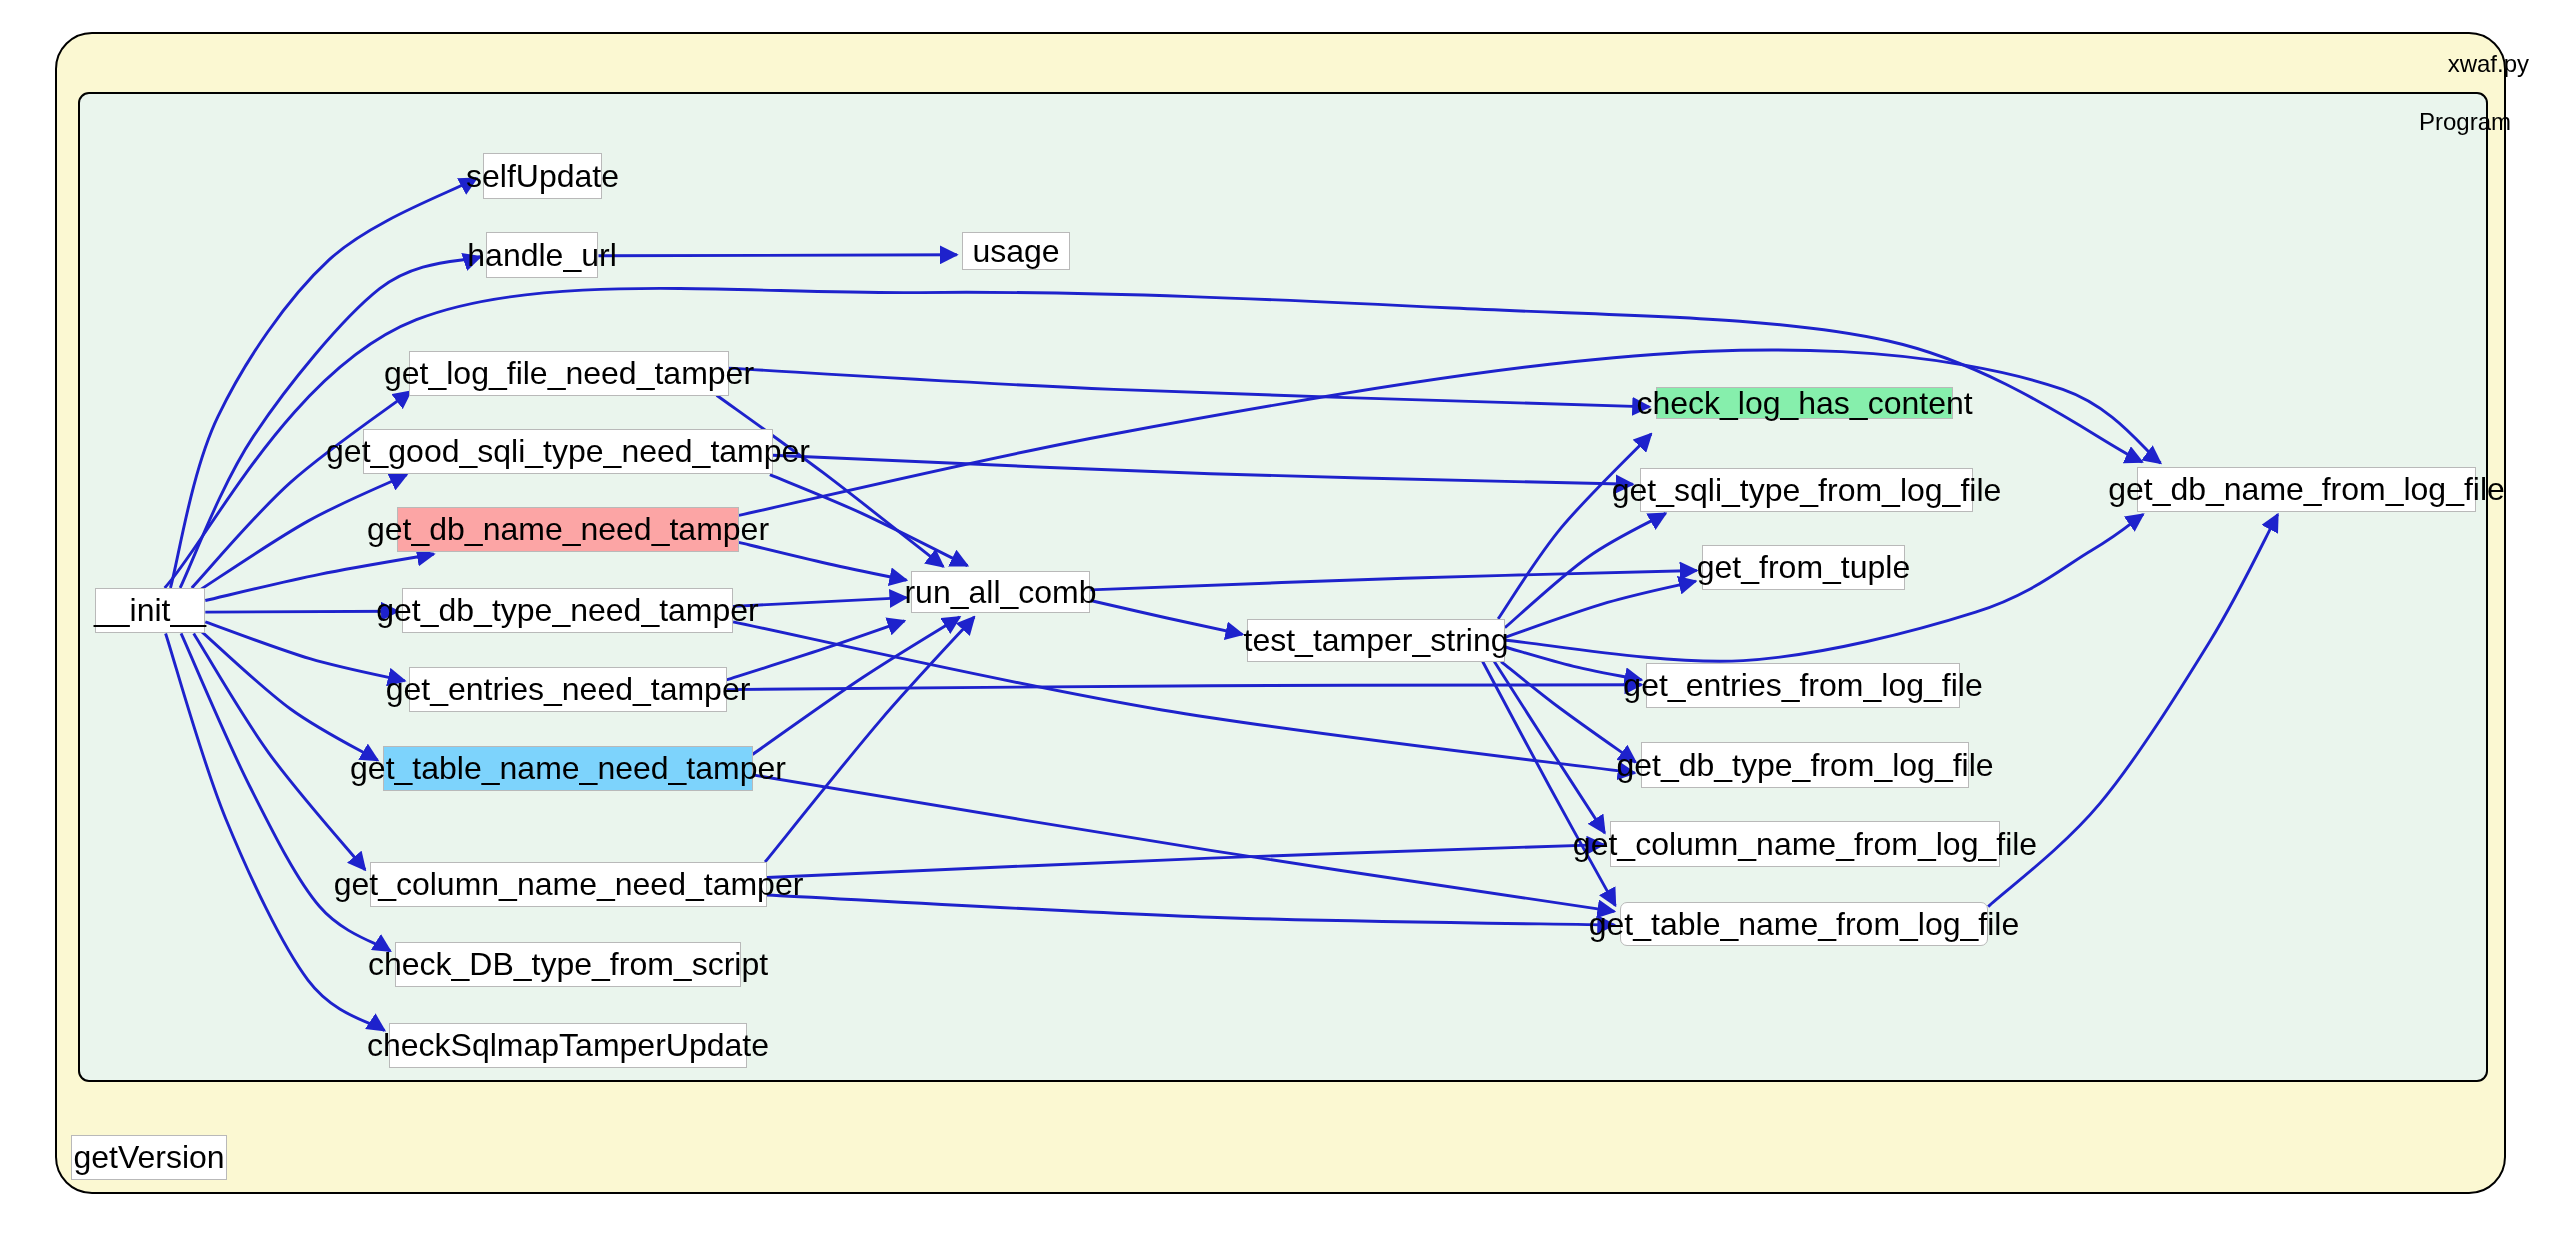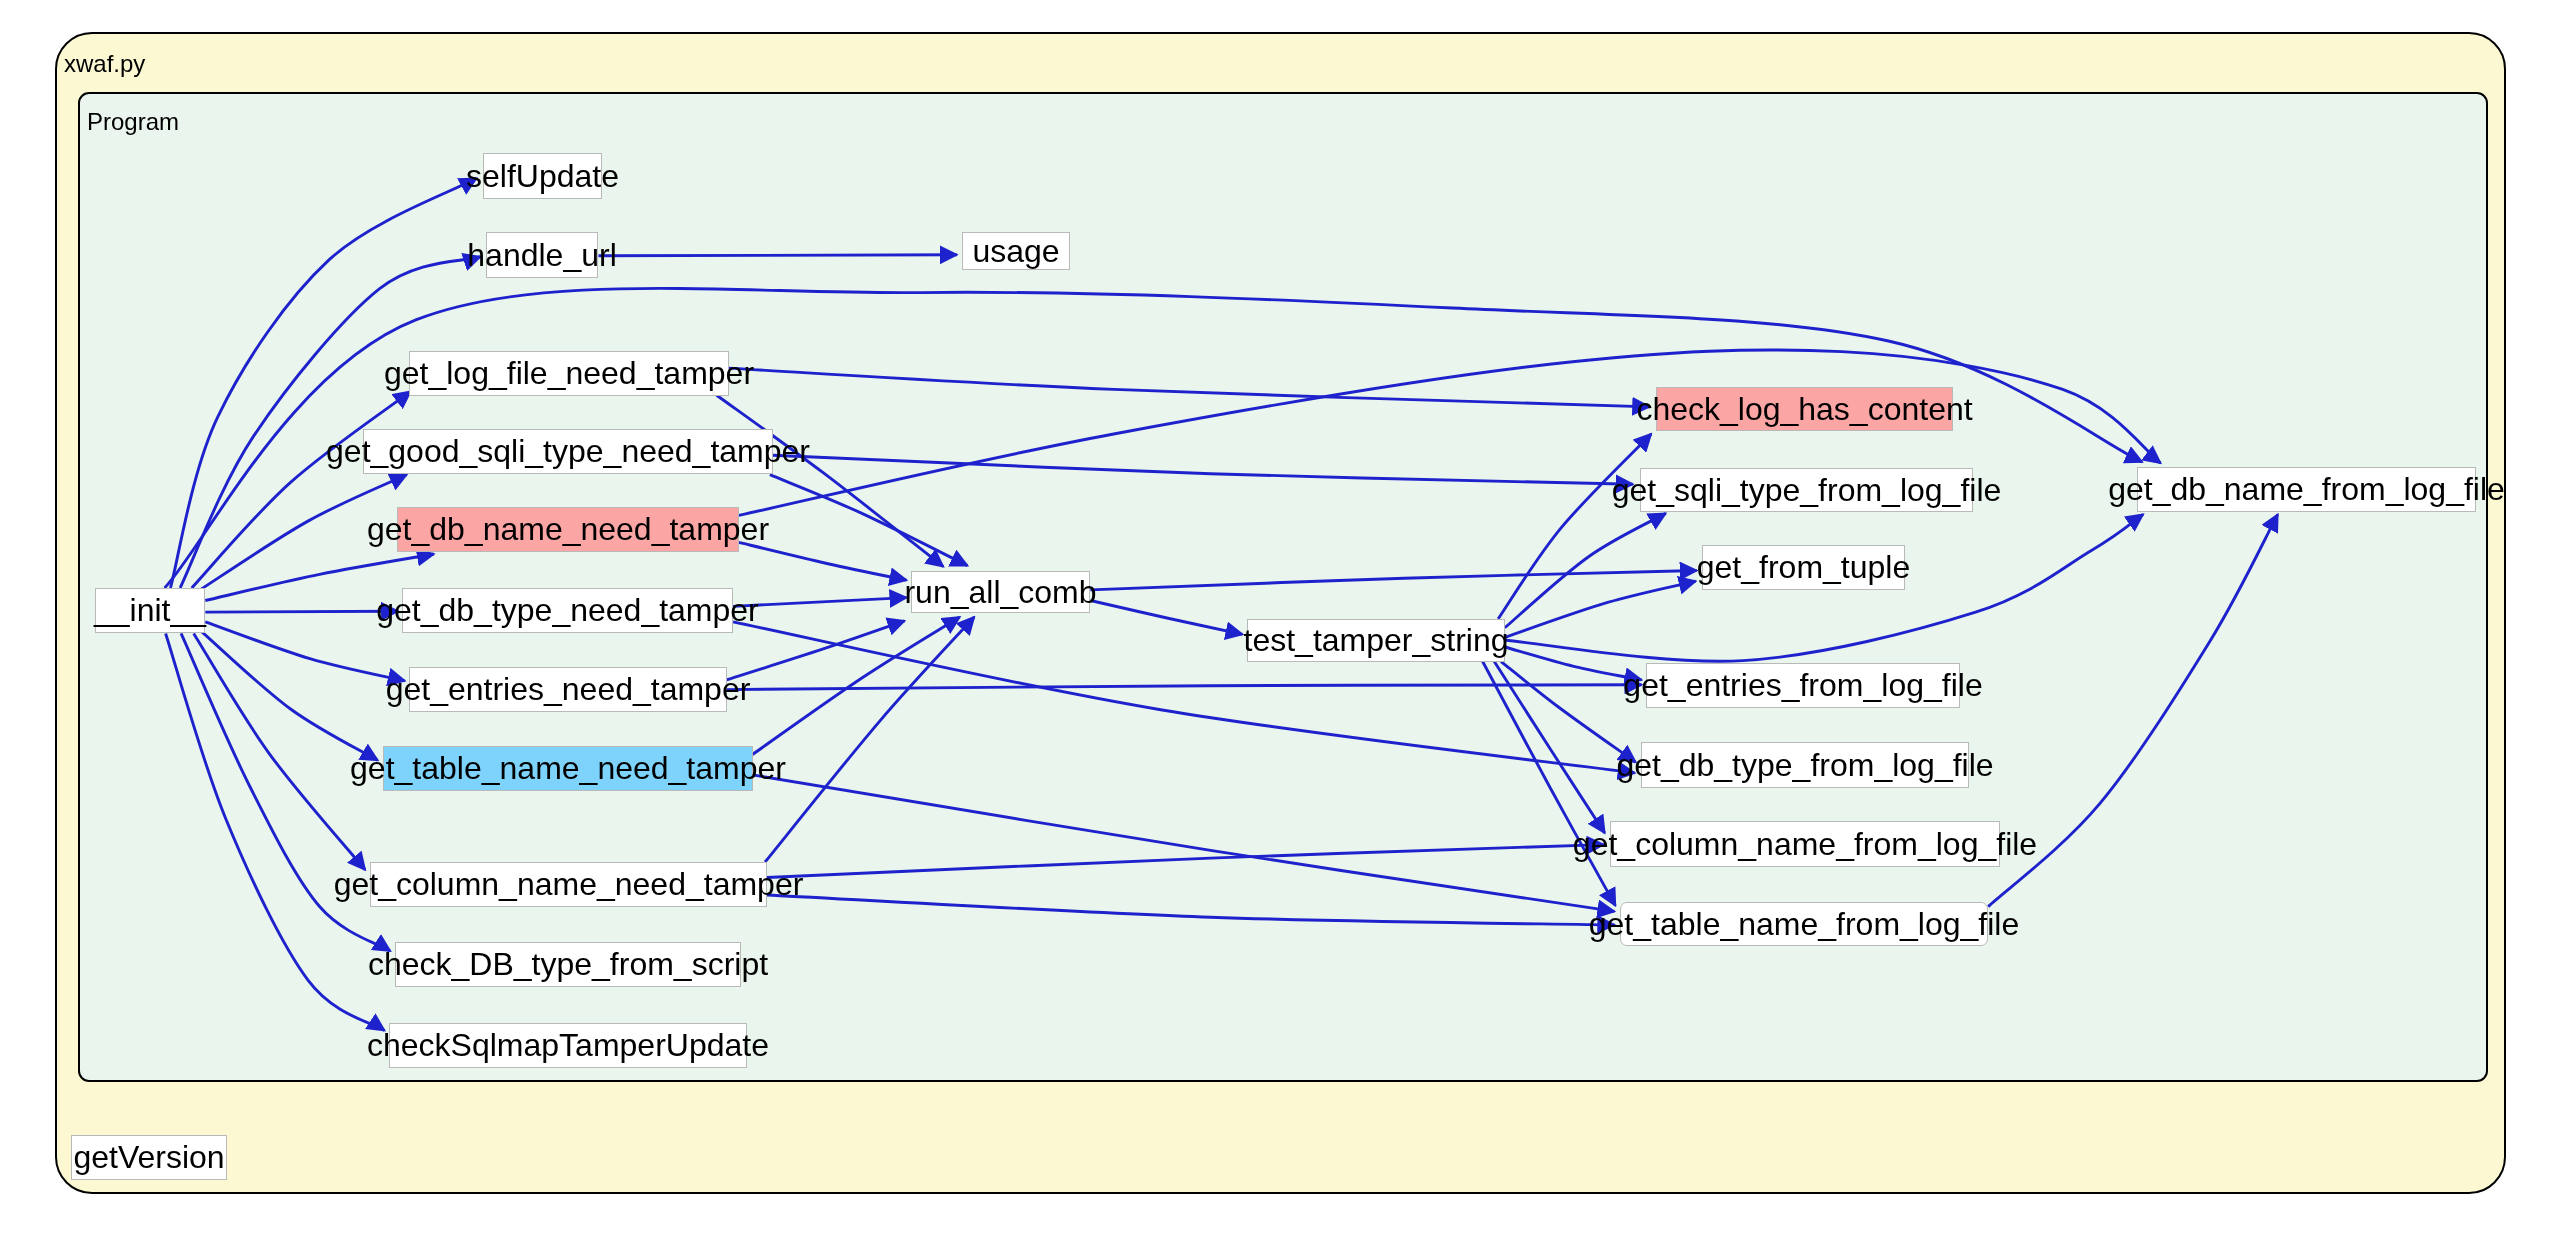--- a/index.html
+++ b/index.html
@@ -1,19 +1,19 @@
 <!DOCTYPE html>
 <html><head>
 <meta charset="utf-8">
 <style>
   html,body{margin:0;padding:0;background:#ffffff;}
   body{width:2576px;height:1234px;position:relative;font-family:"Liberation Sans",sans-serif;}
   #canvas{position:absolute;left:0;top:0;width:2576px;height:1234px;}
   .cluster{position:absolute;box-sizing:border-box;border:2.9px solid #000000;}
-  .cluster-label{position:absolute;left:0;width:100%;text-align:left;font-size:24px;color:#000000;padding-left:7px;}
+  .cluster-label{position:absolute;left:18px;width:100%;text-align:right;font-size:24px;color:#000000;padding-left:7px;}
   #edge-svg{position:absolute;left:0;top:0;width:2576px;height:1234px;pointer-events:none;}
   .node{position:absolute;box-sizing:border-box;background:#ffffff;border:1.9px solid #b9b9b9;
         display:flex;align-items:center;justify-content:center;font-size:32px;color:#000000;
         white-space:nowrap;}
 </style>
 </head>
 <body>
 
 <div id="canvas">
 
@@ -113,21 +113,21 @@
       </div>
       <div class="node" style="left: 389px; top: 1023px; width: 358px; height: 45px; background: rgb(255, 255, 255); border-color: rgb(185, 185, 185);">
         <span>checkSqlmapTamperUpdate</span>
       </div>
       <div class="node" style="left: 911px; top: 571px; width: 179px; height: 42px; background: rgb(255, 255, 255); border-color: rgb(185, 185, 185);">
         <span>run_all_comb</span>
       </div>
       <div class="node" style="left: 1247px; top: 619px; width: 258px; height: 43px; background: rgb(255, 255, 255); border-color: rgb(185, 185, 185);">
         <span>test_tamper_string</span>
       </div>
-      <div class="node" style="left: 1656px; top: 387px; width: 297px; height: 44px; background: #fca5a5; border-color: rgb(185, 185, 185);">
+      <div class="node" style="left: 1656px; top: 387px; width: 297px; height: 32px; background: #86efac; border-color: rgb(185, 185, 185);">
         <span>check_log_has_content</span>
       </div>
       <div class="node" style="left: 1640px; top: 468px; width: 333px; height: 44px; background: rgb(255, 255, 255); border-color: rgb(185, 185, 185);">
         <span>get_sqli_type_from_log_file</span>
       </div>
       <div class="node" style="left: 1702px; top: 545px; width: 203px; height: 45px; background: rgb(255, 255, 255); border-color: rgb(185, 185, 185);">
         <span>get_from_tuple</span>
       </div>
       <div class="node" style="left: 1646px; top: 663px; width: 314px; height: 45px; background: rgb(255, 255, 255); border-color: rgb(185, 185, 185);">
         <span>get_entries_from_log_file</span>

